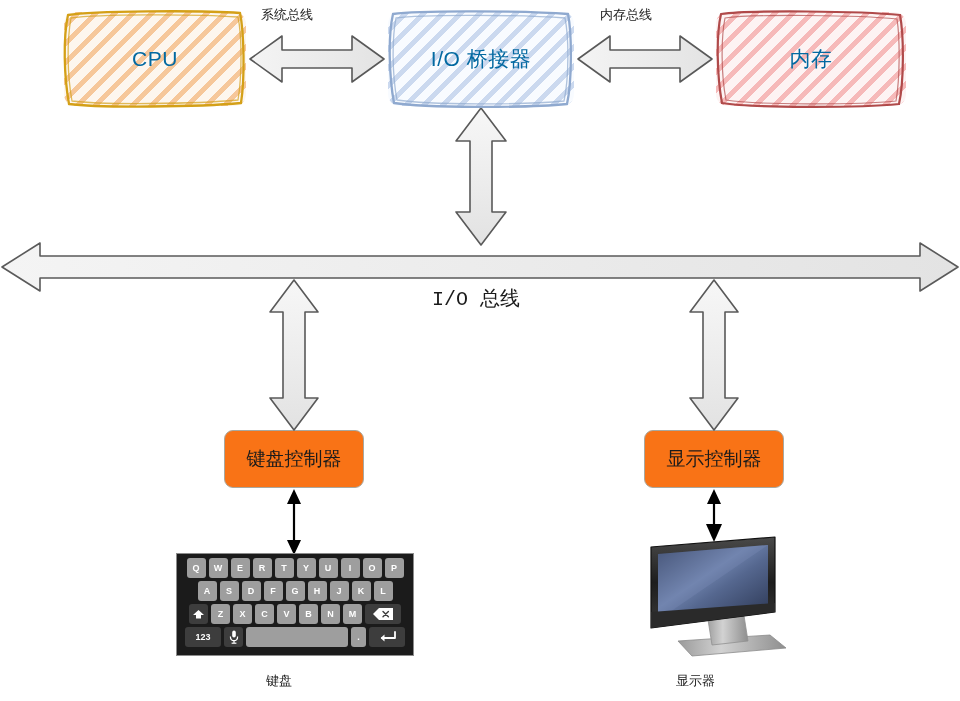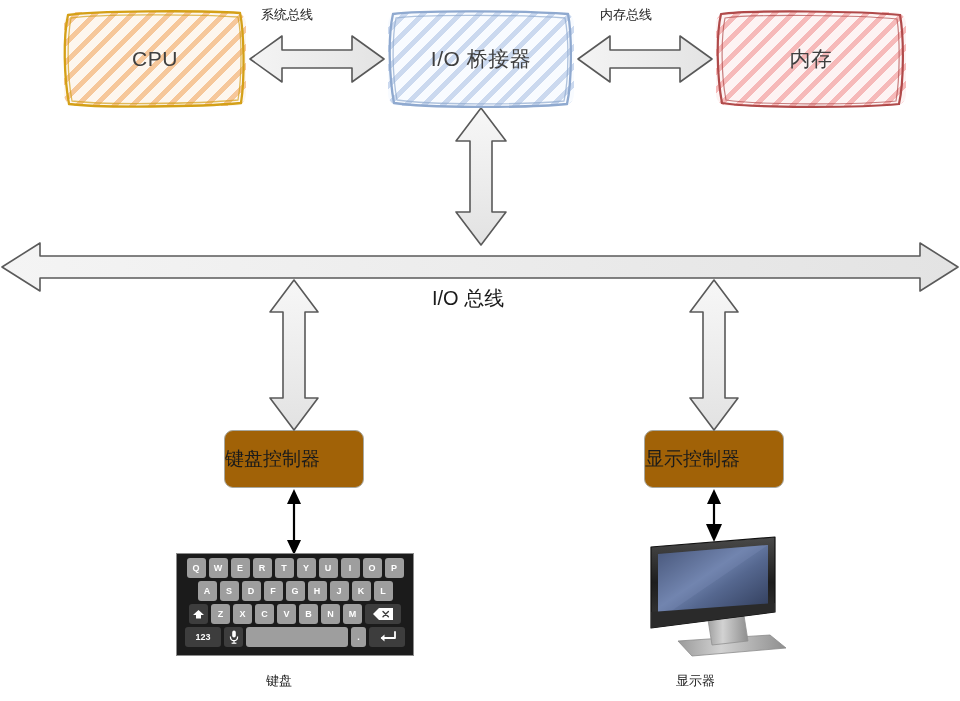--- a/index.html
+++ b/index.html
@@ -24,21 +24,21 @@
     box-sizing: border-box;
     border-radius: 14px;
     display: flex;
     align-items: center;
     justify-content: center;
   }
   .hbox .hbox-label {
     position: relative;
     z-index: 4;
     font-size: 21px;
-    color: #404040;
+    color: #0369a1;
     letter-spacing: 0.5px;
     white-space: nowrap;
   }
   .hbox .hatch {
     position: absolute;
     left: 0; top: 0; right: 0; bottom: 0;
     border-radius: 12px;
     z-index: 1;
   }
   .hbox .sketch {
@@ -51,43 +51,43 @@
   }
 
   #box-cpu    { left: 64px;  top: 12px; width: 182px; height: 94px; }
   #box-bridge { left: 388px; top: 12px; width: 186px; height: 94px; }
   #box-memory { left: 716px; top: 12px; width: 190px; height: 94px; }
 
   
   .ctl {
     position: absolute;
     box-sizing: border-box;
-    background: #a16207;
+    background: #f97316;
     border: 1.3px solid #a8a8a0;
     border-radius: 9px;
     display: flex;
     align-items: center;
-    justify-content: flex-start;
+    justify-content: center;
     font-size: 19px;
     color: #1b1b1b;
     white-space: nowrap;
   }
   #ctl-keyboard { left: 224px; top: 430px; width: 140px; height: 58px; }
   #ctl-display  { left: 644px; top: 430px; width: 140px; height: 58px; }
 
   
   .lbl {
     position: absolute;
     font-size: 13px;
     color: #1b1b1b;
     white-space: nowrap;
   }
   #lbl-sysbus  { left: 261px; top: 6px; }
   #lbl-membus  { left: 600px; top: 6px; }
-  #lbl-iobus   { left: 432px; top: 285px; font-size: 20px; }
+  #lbl-iobus   { left: 432px; top: 285px; font-size: 20px; font-family: Liberation Mono, monospace; }
   #lbl-keyboard{ left: 266px; top: 672px; }
   #lbl-display { left: 676px; top: 672px; }
 
   
   #arrows {
     position: absolute;
     left: 0; top: 0;
     width: 960px; height: 701px;
     z-index: 2;
   }

